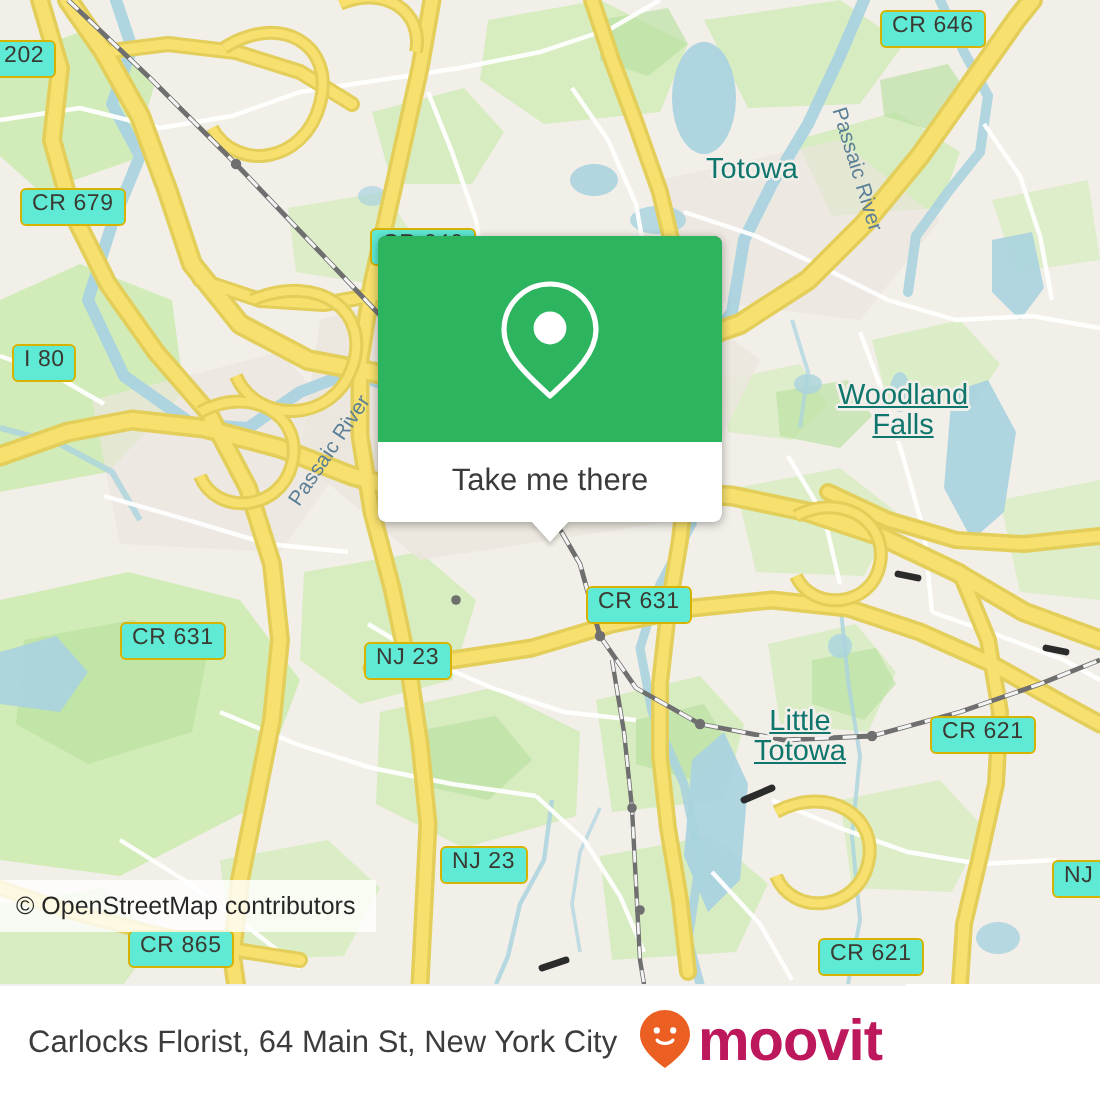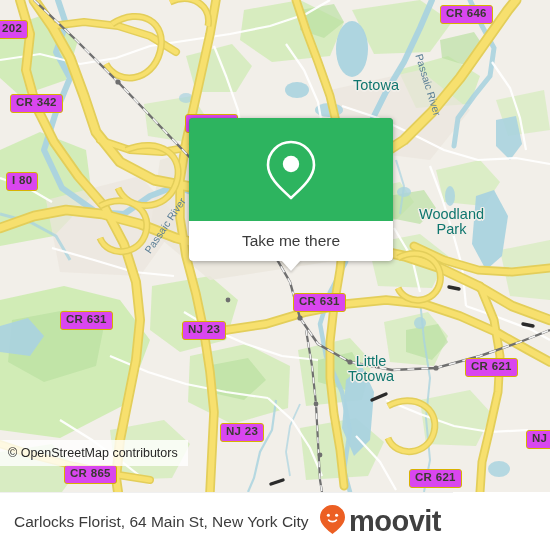--- a/index.html
+++ b/index.html
@@ -10,26 +10,26 @@
   }
   #app{position:relative;width:550px;height:550px;overflow:hidden;background:#fff;}
 
   
   .map-area{position:absolute;left:0;top:0;width:550px;height:492px;overflow:hidden;background:#F2EFE9;}
   .map-svg{position:absolute;left:0;top:0;width:550px;height:492px;display:block;}
 
   
   .shield{
     position:absolute;
-    background:#d946ef;
+    background:#5eead4;
     border:1.5px solid #D8B200;
     border-radius:3px;
     color:#3a3a32;
     font-size:11.5px;
-    font-weight:bold;
+    font-weight:normal;
     letter-spacing:.3px;
     padding:2px 5px 3px 5px;
     white-space:nowrap;
     line-height:1;
     box-sizing:border-box;
   }
 
   
   .place{
     position:absolute;
@@ -50,21 +50,21 @@
     color:#5b7f96;
     font-size:10.5px;
     white-space:nowrap;
     transform-origin:left center;
   }
 
   
   .popup{
     position:absolute;
     left:189px;top:118px;
-    width:204px;
+    width:172px;
     border-radius:4px;
     background:#737373;
     box-shadow:0 1px 5px rgba(0,0,0,.34);
     overflow:visible;
     z-index:40;
   }
   .popup-head{
     height:103px;
     background:#2DB45F;
     border-radius:4px 4px 0 0;
@@ -121,21 +121,21 @@
   }
   .footer-title{
     color:#3c3c3c;
     font-size:15.5px;
     white-space:nowrap;
     overflow:hidden;
     text-overflow:ellipsis;
   }
   .brand{display:flex;align-items:center;gap:2px;}
   .brand-word{
-    color:#404040;
+    color:#be185d;
     font-size:29px;
     font-weight:bold;
     letter-spacing:-.5px;
     line-height:1;
     margin-left:1px;
   }
 </style>
 </head>
 <body>
 
@@ -315,40 +315,40 @@
           <path d="M372 400 L386 394"></path>
           <path d="M449 287 L459 289"></path>
           <path d="M523 324 L533 326"></path>
           <path d="M271 484 L283 480"></path>
         </g>
       </g>
     </svg>
 
     <div class="shield" style="left:-4px;top:20px;">202</div>
     <div class="shield" style="left:440px;top:5px;">CR 646</div>
-    <div class="shield" style="left:10px;top:94px;">CR 342</div>
+    <div class="shield" style="left:10px;top:94px;">CR 679</div>
     <div class="shield" style="left:185px;top:114px;">CR 640</div>
     <div class="shield" style="left:6px;top:172px;text-align:center;">I 80</div>
     <div class="shield" style="left:60px;top:311px;">CR 631</div>
     <div class="shield" style="left:182px;top:321px;">NJ 23</div>
     <div class="shield" style="left:293px;top:293px;">CR 631</div>
     <div class="shield" style="left:465px;top:358px;">CR 621</div>
     <div class="shield" style="left:220px;top:423px;">NJ 23</div>
     <div class="shield" style="left:64px;top:465px;">CR 865</div>
     <div class="shield" style="left:526px;top:430px;">NJ</div>
     <div class="shield" style="left:409px;top:469px;">CR 621</div>
 
     <div class="place" style="left:353px;top:78px;">Totowa</div>
 
-    <div class="place two-line" style="left:419px;top:207px;">
+    <div class="place two-line" style="left:419px;top:191px;text-decoration:underline;">
       <div>Woodland</div>
-      <div>Park</div>
-    </div>
-
-    <div class="place two-line" style="left:348px;top:354px;">
+      <div>Falls</div>
+    </div>
+
+    <div class="place two-line" style="left:377px;top:354px;text-decoration:underline;">
       <div>Little</div>
       <div>Totowa</div>
     </div>
 
     <div class="river-label" style="left:147px;top:246px;transform:rotate(-56deg);">Passaic River</div>
     <div class="river-label" style="left:419px;top:48px;transform:rotate(73deg);">Passaic River</div>
 
     <div class="popup">
       <div class="popup-head">
         <span>

